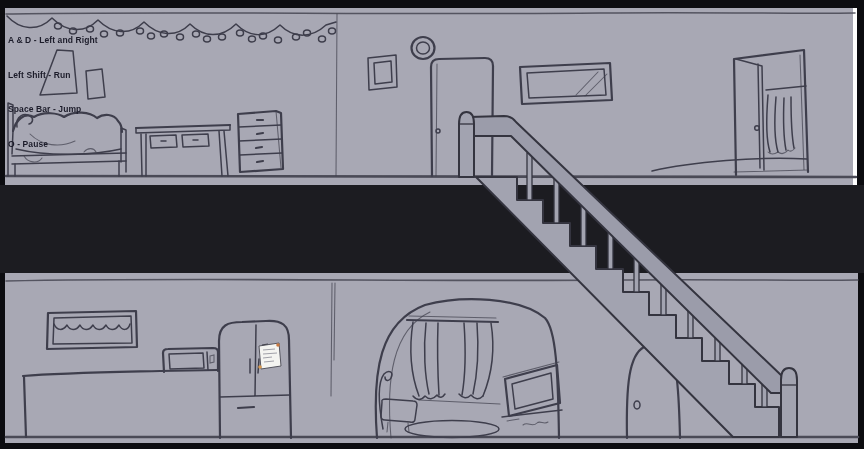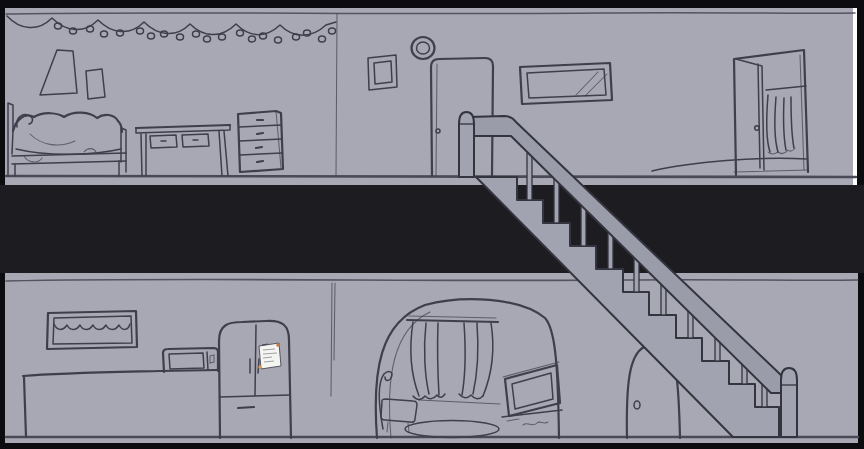--- a/index.html
+++ b/index.html
@@ -229,13 +229,19 @@
       <path class="stf" d="M459,177 L459,124 Q459,112 466.5,112 Q474,112 474,124 L474,177 Z"></path>
       <path d="M459,124 L474,124" stroke="var(--stair-outline)" stroke-width="1.3" fill="none"></path>
     </g>
     <g>
       <path class="stf" d="M781,437 L781,380 Q781,368 789,368 Q797,368 797,380 L797,437 Z"></path>
       <path d="M781,385 L797,385" stroke="var(--stair-outline)" stroke-width="1.3" fill="none"></path>
     </g>
   </g>
 </svg>
 
+  <div class="hud">
+    <div>A &amp; D - Left and Right</div>
+    <div>Left Shift - Run</div>
+    <div>Space Bar - Jump</div>
+    <div>O - Pause</div>
+  </div>
 </div>
 
 </body></html>

